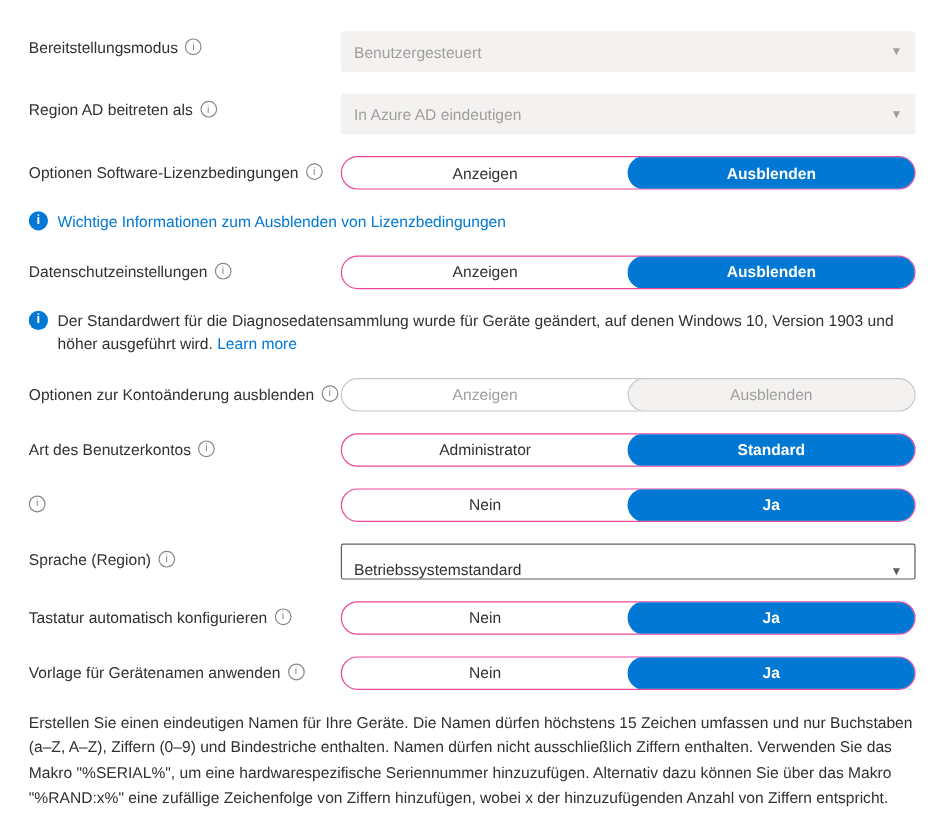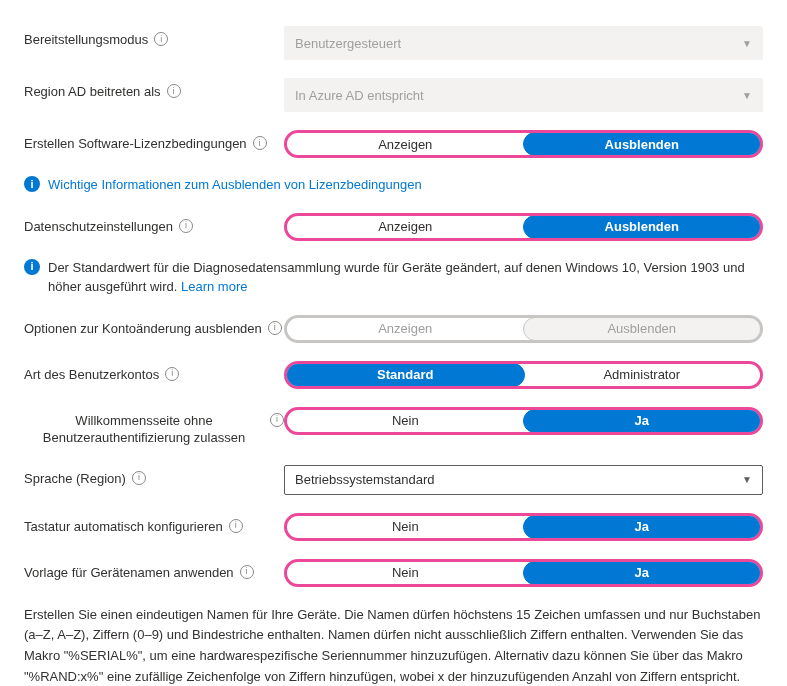--- a/index.html
+++ b/index.html
@@ -66,42 +66,42 @@
     justify-content: space-between;
     height: 30px;
     padding: 16px 10px;
     background: #f3f2f1;
     border: 1px solid #f3f2f1;
     border-radius: 2px;
     color: #a19f9d;
   }
   .dropdown {
     display: flex;
-    align-items: center;
+    align-items: flex-end;
     justify-content: space-between;
     height: 30px;
     padding: 0 10px;
     background: #fff;
     border: 1px solid #605e5c;
     border-radius: 2px;
     color: #323130;
     cursor: pointer;
     gap: 35px;
   }
   .chevron {
     font-size: 10px;
     color: #605e5c;
   }
   .dropdown-disabled .chevron { color: #a19f9d; }
   
   .pill-group {
     display: flex;
     width: 100%;
     height: 28px;
-    border: 3px solid #ec4899;
+    border: 1px solid #ec4899;
     border-radius: 999px;
     overflow: hidden;
     background: #fff;
   }
   .pill-group.disabled {
     border-color: #c8c6c4;
     background: #fff;
     color: #a19f9d;
   }
   .pill {
@@ -168,29 +168,29 @@
   </div>
 </div>
 
 <div class="row">
   <div class="label-col">
     <span class="label-text">Region AD beitreten als</span>
     <span class="info-icon">i</span>
   </div>
   <div class="control-col">
     <div class="dropdown-disabled">
-      <span>In Azure AD entspricht</span>
+      <span>In Azure AD eindeutigen</span>
       <span class="chevron">▼</span>
     </div>
   </div>
 </div>
 
 <div class="row">
   <div class="label-col">
-    <span class="label-text">Erstellen Software-Lizenzbedingungen</span>
+    <span class="label-text">Optionen Software-Lizenzbedingungen</span>
     <span class="info-icon">i</span>
   </div>
   <div class="control-col">
     <div class="pill-group">
       <div class="pill">Anzeigen</div>
       <div class="pill selected">Ausblenden</div>
     </div>
   </div>
 </div>
 
@@ -232,29 +232,28 @@
   </div>
 </div>
 
 <div class="row">
   <div class="label-col">
     <span class="label-text">Art des Benutzerkontos</span>
     <span class="info-icon">i</span>
   </div>
   <div class="control-col">
     <div class="pill-group">
+      <div class="pill">Administrator</div>
       <div class="pill selected">Standard</div>
-      <div class="pill">Administrator</div>
-    </div>
-  </div>
-</div>
-
-<div class="row">
-  <div class="label-col">
-    <span class="label-text">Willkommensseite ohne Benutzerauthentifizierung zulassen</span>
+    </div>
+  </div>
+</div>
+
+<div class="row">
+  <div class="label-col">
     <span class="info-icon">i</span>
   </div>
   <div class="control-col">
     <div class="pill-group">
       <div class="pill">Nein</div>
       <div class="pill selected">Ja</div>
     </div>
   </div>
 </div>
 

